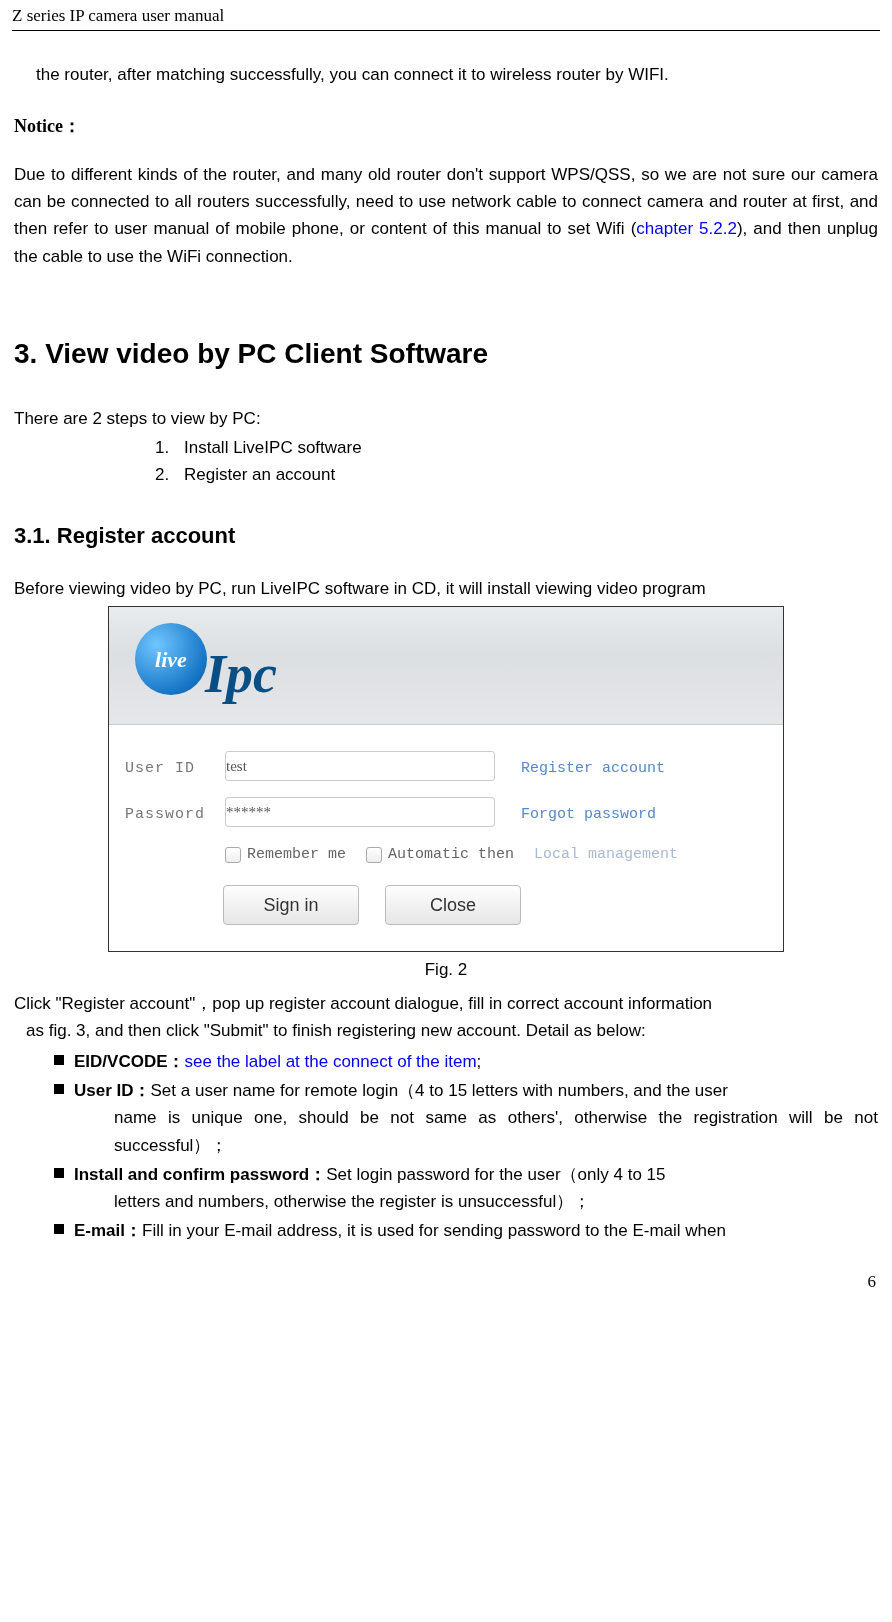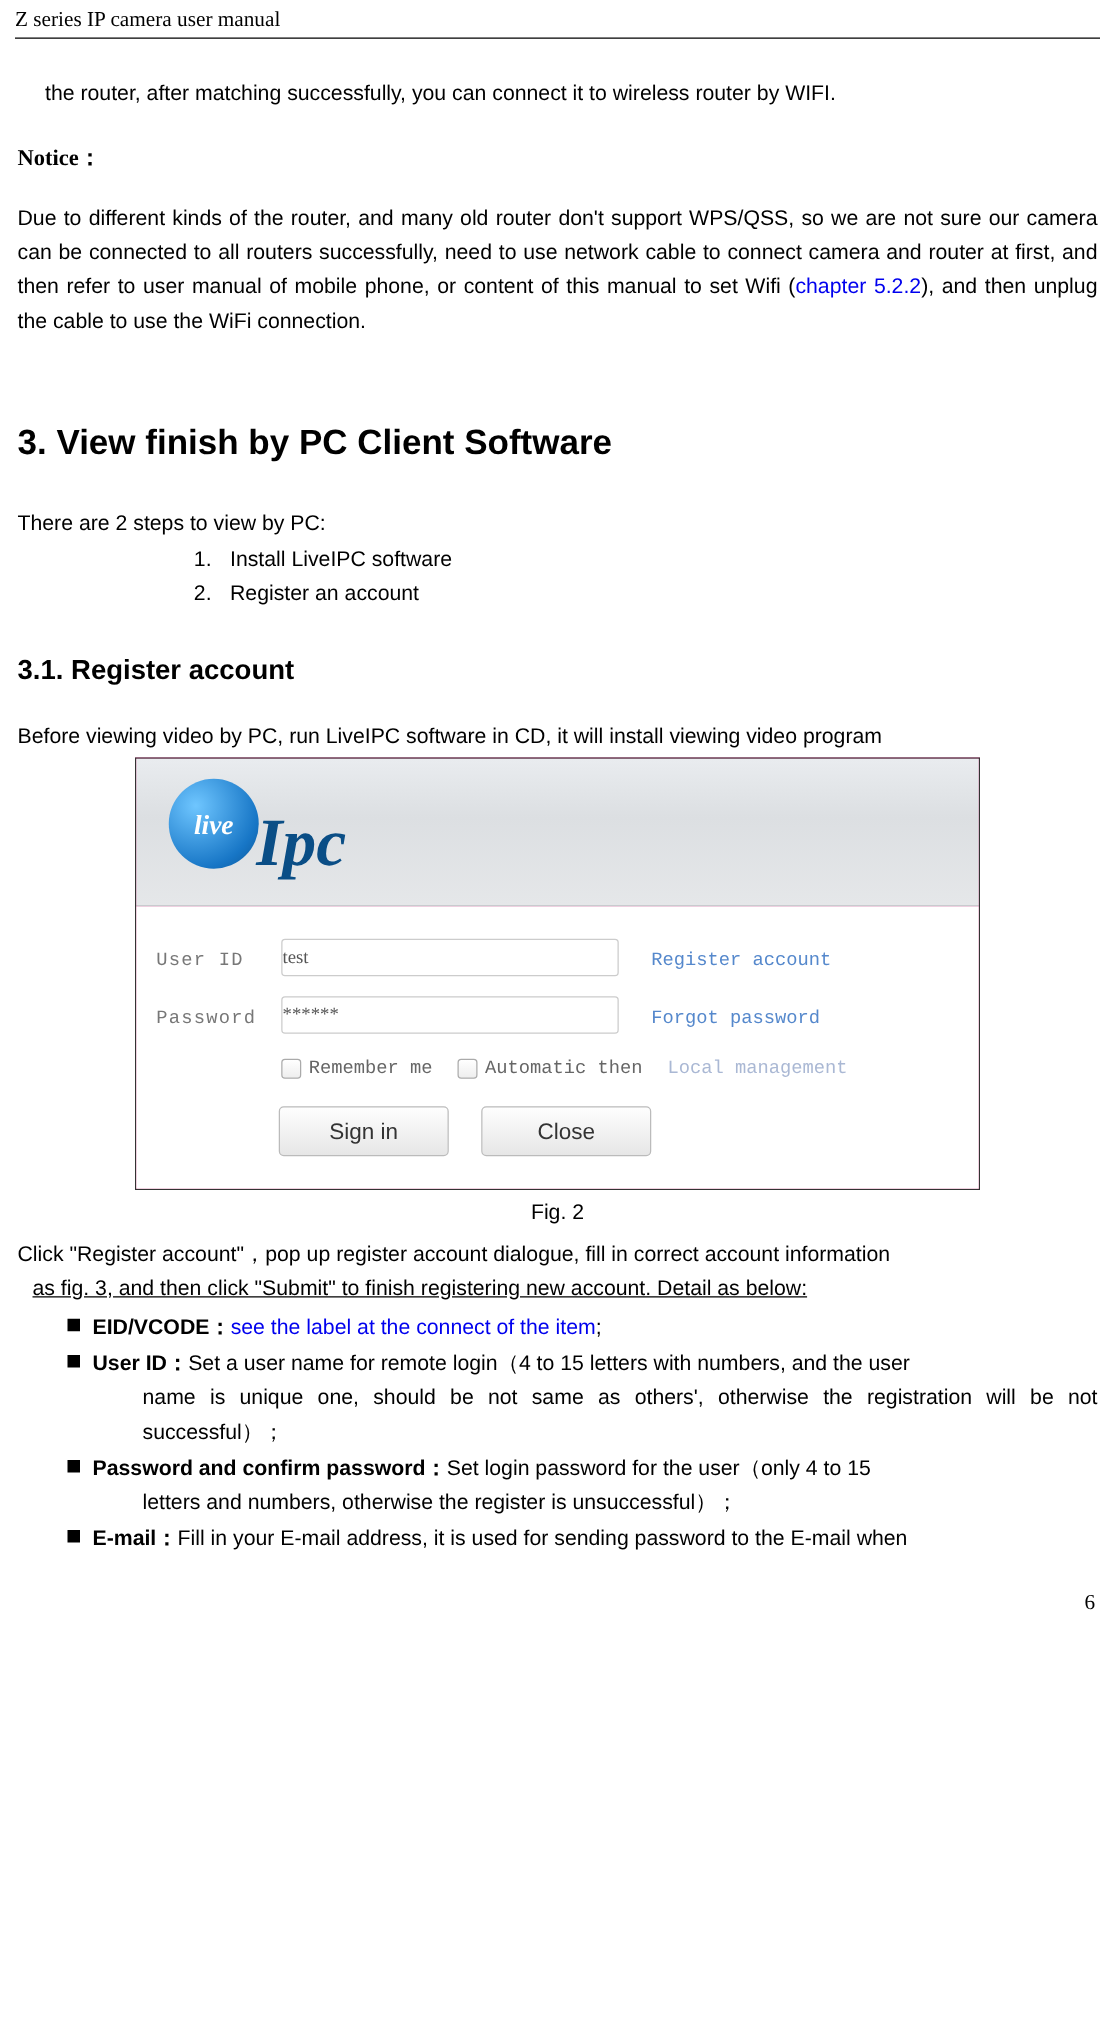--- a/index.html
+++ b/index.html
@@ -40,21 +40,21 @@
     .steps-intro { margin-bottom: 2px; }
     .ordered { list-style: decimal; padding-left: 160px; }
     .ordered li { padding-left: 10px; margin-bottom: 0px; }
     .before-para { margin-bottom: 4px; text-align: justify; padding-left:0; }
     .before-para .indent { padding-left: 10px; display:block;}
     .fig-wrap { text-align: center; margin: 2px 0 4px; }
     .fig-box {
       display: inline-block;
       width: 676px;
       border: 1px solid #333;
-      background: #ec4899;
+      background: #eab308;
       text-align: left;
       vertical-align: top;
     }
     .fig-topgrad {
       height: 118px;
       background: linear-gradient(#e9ecef, #dcdfe2 40%, #e5e7e9);
       position: relative;
       border-bottom: 1px solid #c8cbce;
     }
     .logo {
@@ -103,21 +103,21 @@
       border: 1px solid #bbb;
       border-radius: 4px;
       background: linear-gradient(#fefefe,#e6e6e6);
       font-size: 18px;
       font-family: Arial, sans-serif;
       color:#333;
       cursor:pointer;
     }
     .fig-caption { text-align:center; margin: 4px 0 6px; font-size:17px;}
     .after-para { text-align: justify; margin-bottom: 4px;}
-    .after-para-2 { padding-left: 12px; text-decoration: underline; }
+    .after-para-2 { padding-left: 12px; }
     ul.square { list-style:none; padding-left: 40px; }
     ul.square > li { position:relative; padding-left: 20px; margin-bottom: 2px; text-align: justify;}
     ul.square > li::before {
       content:""; position:absolute; left:0; top:7px;
       width:10px; height:10px; background:#000;
     }
     ul.square .cont { display:block; padding-left: 40px; }
     .page-num { text-align:right; font-family:"Times New Roman",serif; font-size:17px; margin-top: 24px; padding-right: 2px;}
     .b { font-weight:bold; }
   </style>
@@ -133,21 +133,21 @@
   <p class="para1">the router, after matching successfully, you can connect it to wireless router by WIFI.</p>
 
   <p class="notice-label">Notice：</p>
 
   <p class="para-justify">
     <span>Due to different kinds of the router, and many old router don't support WPS/QSS, so we are not sure our camera can be connected to all routers successfully, need to use network cable to connect camera and router at first, and then refer to user manual of mobile phone, or content of this manual to set Wifi (</span><span class="link-blue">chapter 5.2.2</span><span>), and then unplug the cable to use the WiFi connection.</span>
   </p>
 
   <h1 class="section">
     <span>3.</span>
-    <span>View finish by PC Client Software</span>
+    <span>View video by PC Client Software</span>
   </h1>
 
   <p class="steps-intro">There are 2 steps to view by PC:</p>
   <ol class="ordered">
     <li>Install LiveIPC software</li>
     <li>Register an account</li>
   </ol>
 
   <h2 class="subsection">
     <span>3.1.</span>
@@ -202,21 +202,21 @@
 
   <ul class="square">
     <li>
       <span class="b">EID/VCODE：</span><span class="link-blue">see the label at the connect of the item</span><span>;</span>
     </li>
     <li>
       <span class="b">User ID：</span><span>Set a user name for remote login（4 to 15 letters with numbers, and the user</span>
       <span class="cont">name is unique one, should be not same as others', otherwise the registration will be not successful）；</span>
     </li>
     <li>
-      <span class="b">Password and confirm password：</span><span>Set login password for the user（only 4 to 15</span>
+      <span class="b">Install and confirm password：</span><span>Set login password for the user（only 4 to 15</span>
       <span class="cont">letters and numbers, otherwise the register is unsuccessful）；</span>
     </li>
     <li>
       <span class="b">E-mail：</span><span>Fill in your E-mail address, it is used for sending password to the E-mail when</span>
     </li>
   </ul>
 
   <div class="page-num">6</div>
 </div>
 

